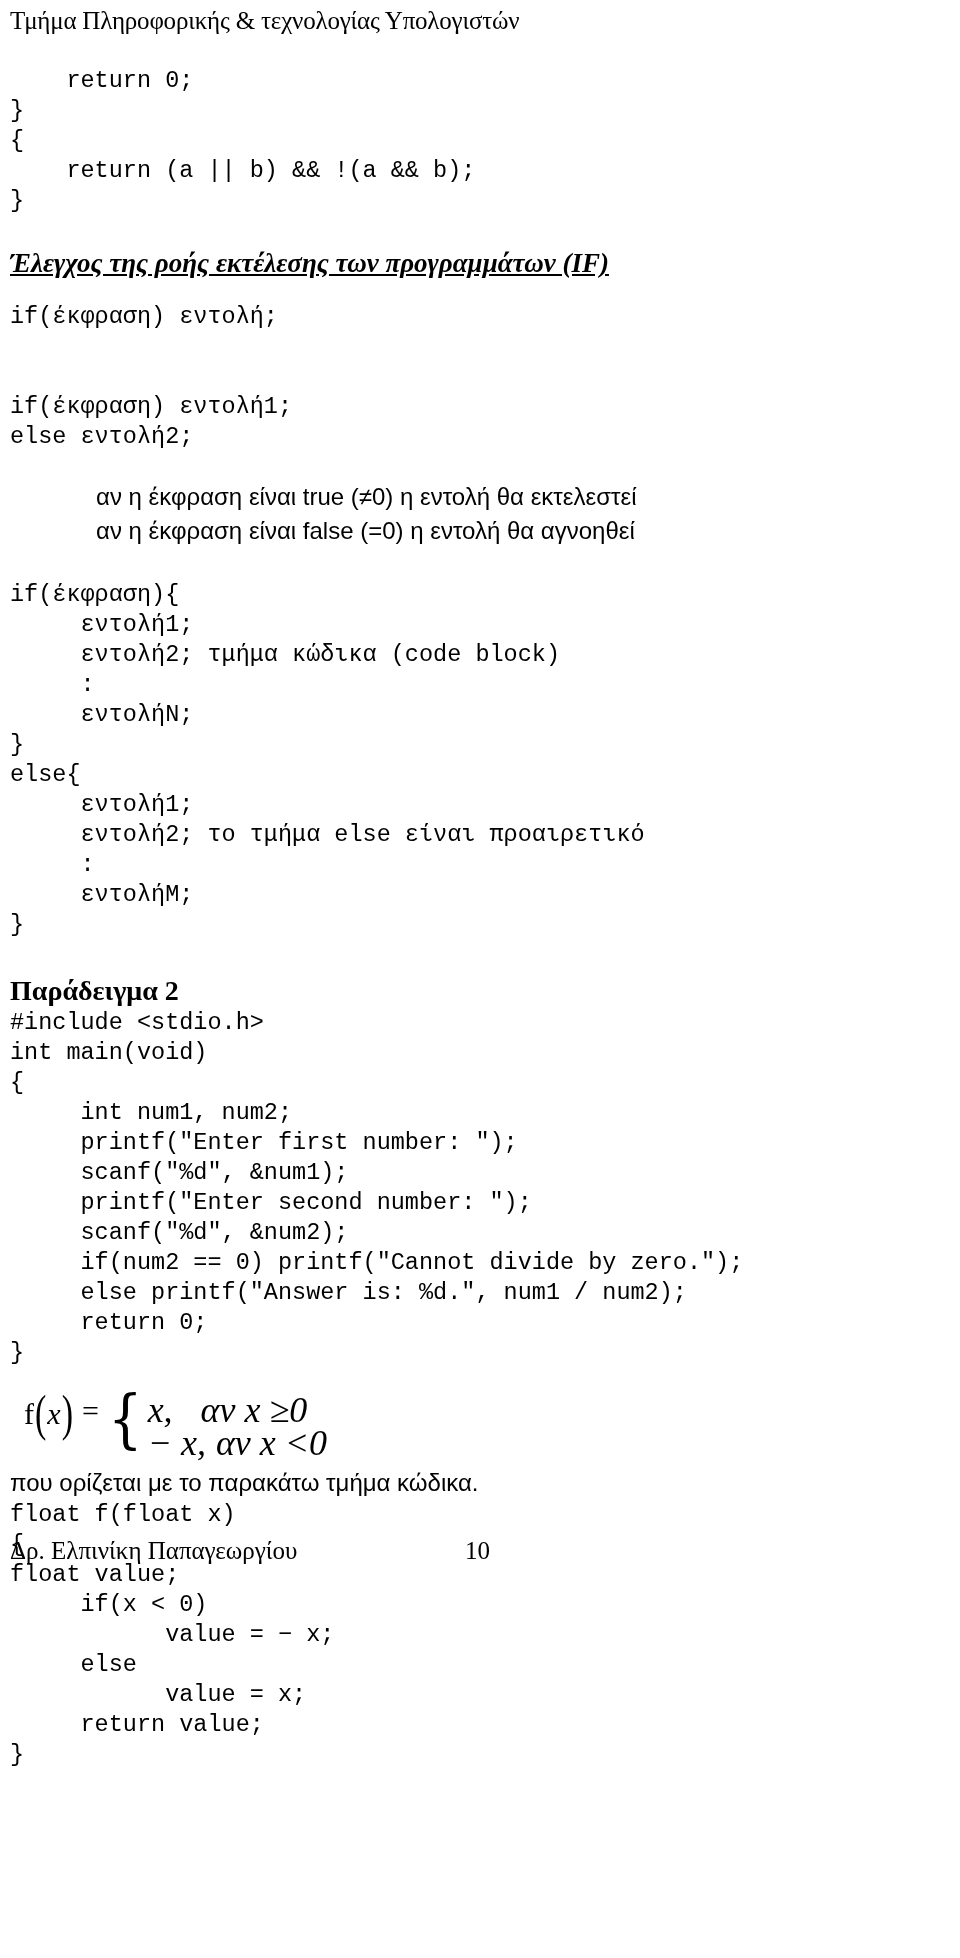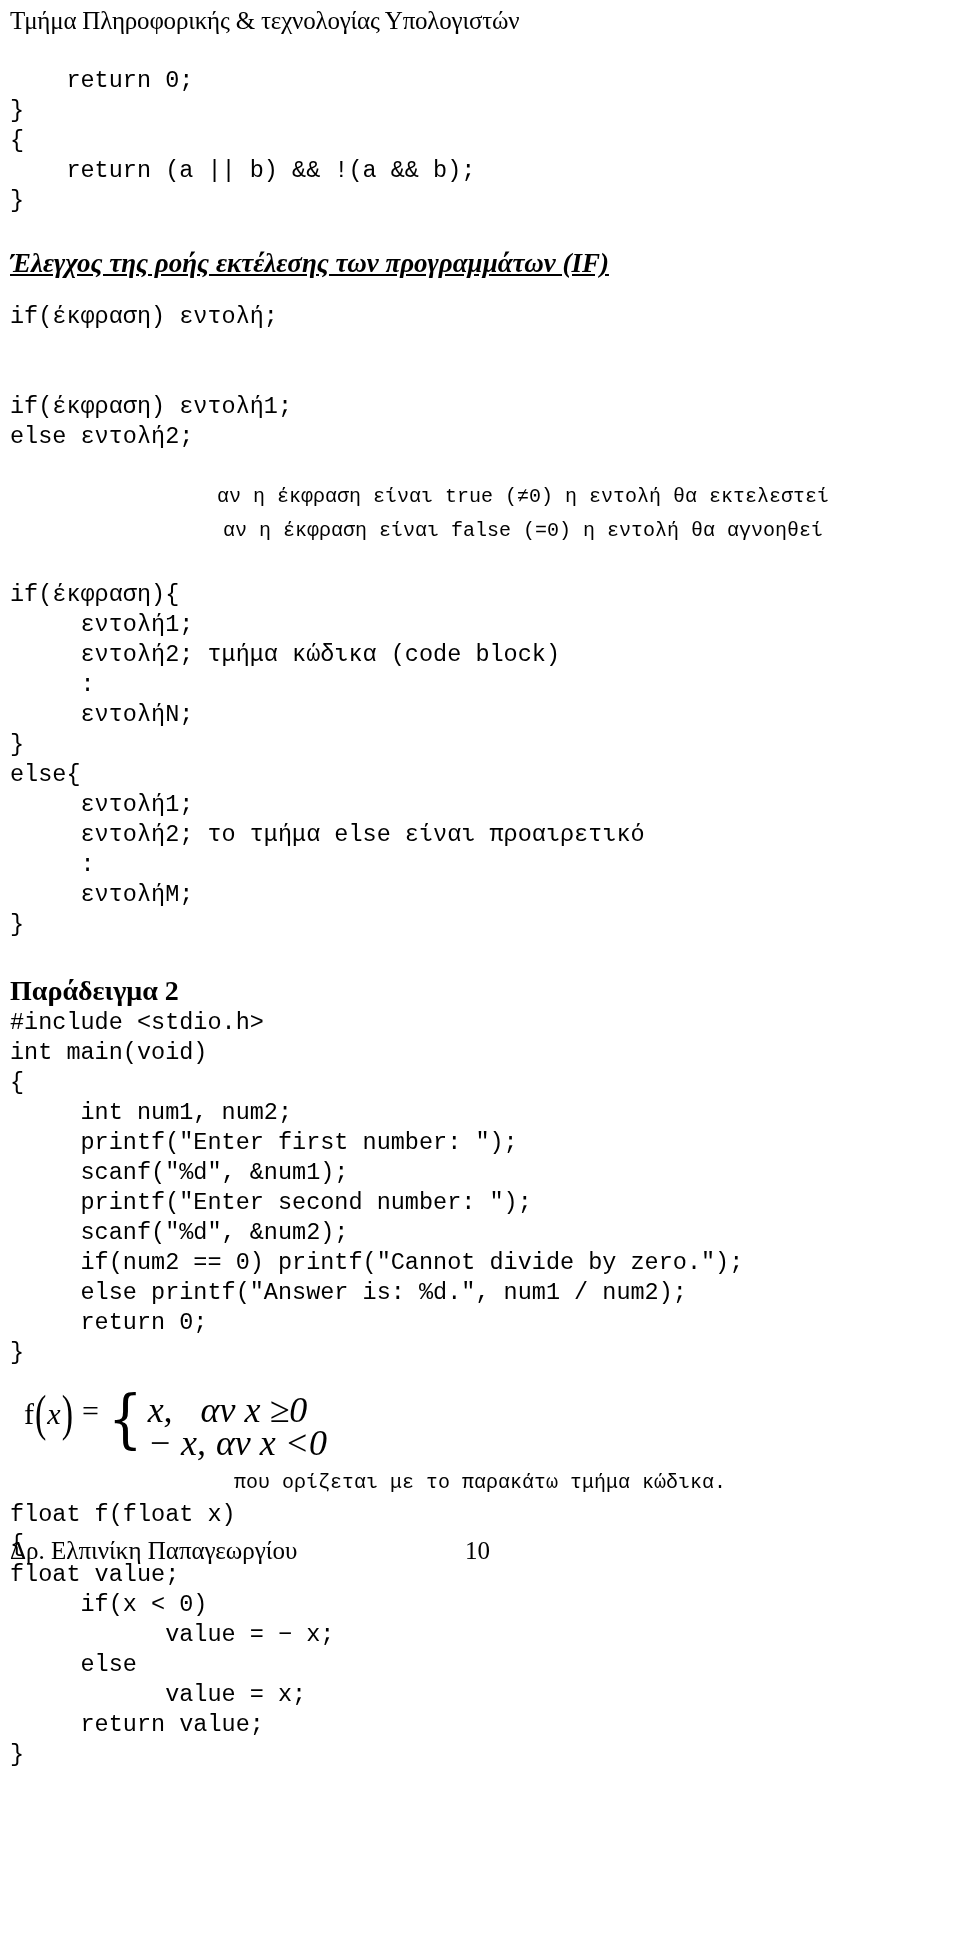--- a/index.html
+++ b/index.html
@@ -44,25 +44,24 @@
   }
   .code-line {
     font-family: "Liberation Mono", monospace;
     font-size: 23.5px;
     line-height: 30px;
     white-space: pre;
   }
 
   
   .prose {
-    font-family: Liberation Mono, monospace;
-    font-size: 20px;
-    line-height: 34px;
-    white-space: pre;
-    text-align: center;
+    font-family: Liberation Sans, sans-serif;
+    font-size: 24px;
+    line-height: 34px;
+    white-space: pre;
   }
 
   
   .section-heading {
     font-family: "Liberation Serif", serif;
     font-weight: bold;
     font-style: italic;
     font-size: 27px;
     line-height: 34px;
     text-decoration: underline;

